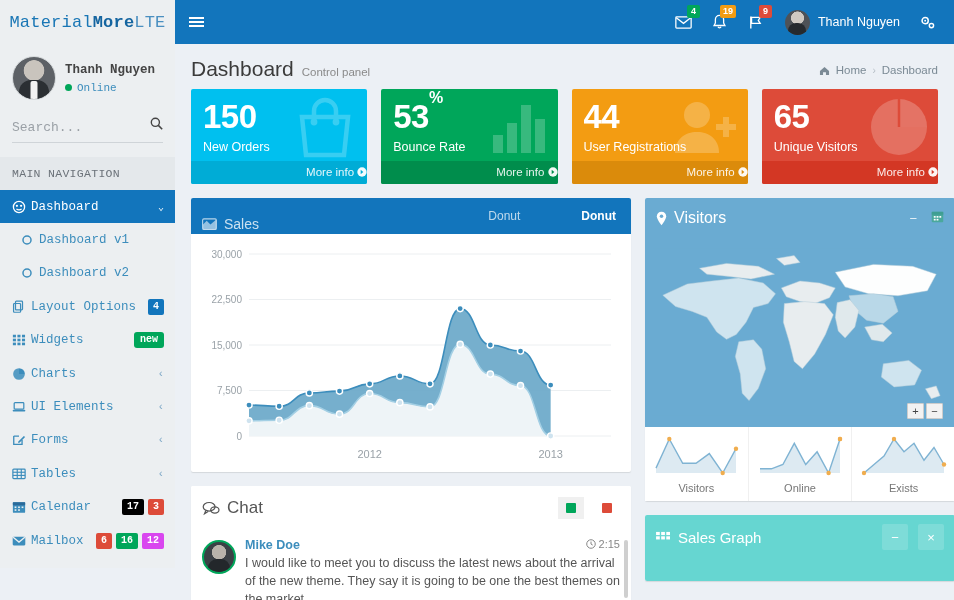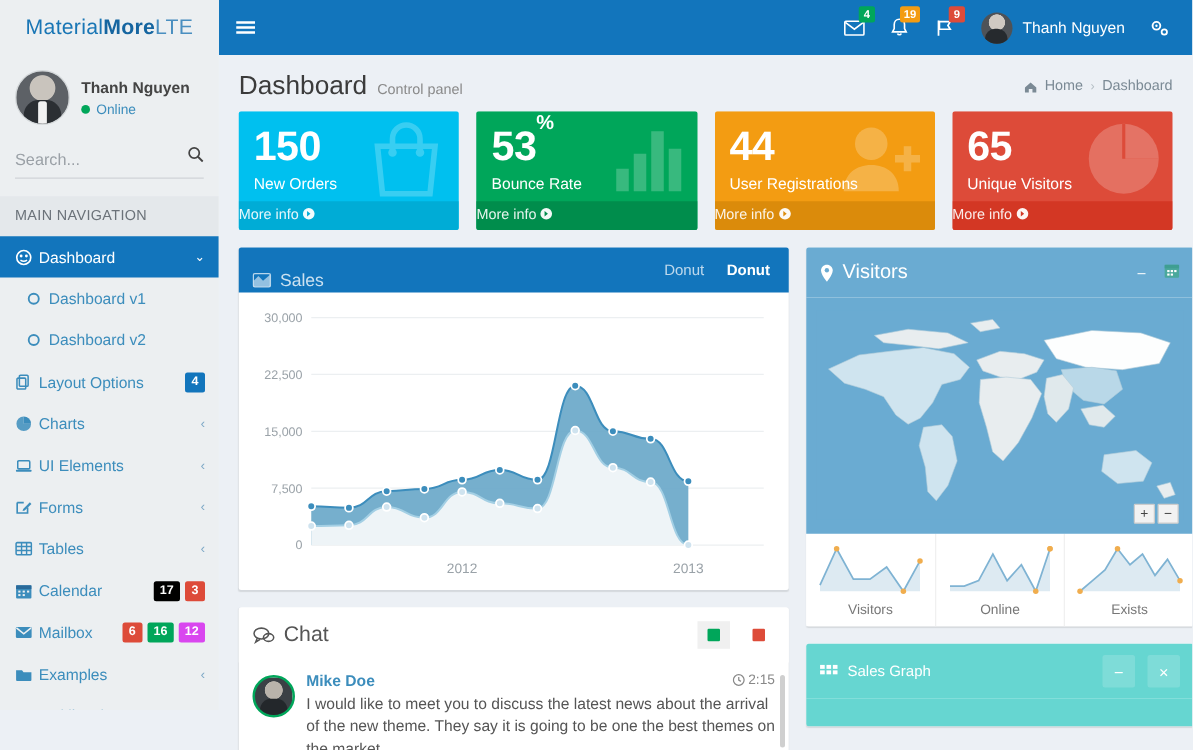--- a/index.html
+++ b/index.html
@@ -11,20 +11,21 @@
     color: #333;
   }
   .app { display: flex; width: 954px; height: 600px; }
 
   
   .sidebar {
     width: 175px; min-width: 175px; height: 568px;
     background: #eceff1;
     overflow: hidden;
     position: relative;
+    font-family: Liberation Mono, monospace;
   }
   .logo {
     height: 44px; background: #eceff1;
     display: flex; align-items: center; justify-content: center;
     font-size: 17px; letter-spacing: .2px;
   }
   .logo .l1 { color: #1976b5; font-weight: 400; }
   .logo .l2 { color: #1565a0; font-weight: 700; }
   .logo .l3 { color: #4a8fc0; font-weight: 400; }
 
@@ -133,44 +134,44 @@
   .row-boxes { display: flex; gap: 14px; }
   .ibox {
     flex: 1; border-radius: 2px; color: #fff; position: relative; overflow: hidden;
   }
   .ibox-body { padding: 11px 12px 6px 12px; position: relative; min-height: 72px; }
   .ibox-num { font-size: 33px; font-weight: 700; line-height: 1; letter-spacing: -.5px; }
   .ibox-num sup { font-size: 16px; font-weight: 700; top: -13px; position: relative; }
   .ibox-txt { font-size: 12.5px; margin-top: 7px; }
   .ibox-icon { position: absolute; right: 9px; top: 8px; opacity: .22; }
   .ibox-foot {
-    display: block; text-align: left; font-size: 11.5px; color: rgba(255,255,255,.9);
+    display: block; text-align: right; font-size: 11.5px; color: rgba(255,255,255,.9);
     padding: 5px 0 6px 0; text-decoration: none; cursor: pointer;
   }
 
   
   .row-main { display: flex; gap: 14px; margin-top: 14px; align-items: flex-start; }
   .col-left { width: 440px; flex: none; }
   .col-right { flex: 1; }
   .panel { background: #fff; border-radius: 2px; box-shadow: 0 1px 1px rgba(0,0,0,.10); margin-bottom: 14px; }
   .panel-head {
     display: flex; align-items: center; height: 36px; padding: 0 11px; gap: 8px;
     border-radius: 2px 2px 0 0;
   }
   .panel-head.blue { background: #1275bc; color: #fff; }
   .panel-head.lightblue { background: #6aabd2; color: #fff; height: 40px; }
   .panel-head.teal { background: #66d6d1; color: #fff; height: 44px; }
   .panel-head.white { background: #fff; color: #444; height: 44px; border-bottom: 0; }
   .panel-title { font-size: 15px; font-weight: 400; display: flex; align-items: center; gap: 7px; }
   .panel-head.blue .panel-title { color: rgba(255,255,255,.78); font-size: 14px; margin-top: 16px; }
   .panel-head.lightblue .panel-title { font-size: 16px; }
-  .panel-head.teal .panel-title { font-size: 12px; }
+  .panel-head.teal .panel-title { font-size: 15px; }
   .panel-head.white .panel-title { font-size: 17px; color: #555; font-weight: 400; }
   .head-tools { margin-left: auto; display: flex; align-items: center; gap: 10px; }
-  .tab-link { font-size: 12px; color: rgba(255,255,255,.72); cursor: pointer; padding: 2px 4px; }
+  .tab-link { font-size: 12px; color: rgba(255,255,255,.72); cursor: pointer; padding: 2px 4px; margin-left: 43px; }
   .tab-link.active { color: #fff; font-weight: 700; }
   .tool-btn {
     background: none; border: 0; color: #fff; cursor: pointer; font-size: 13px;
     opacity: .85; padding: 2px 4px; font-family: inherit;
   }
   .tool-sq {
     width: 26px; height: 26px; border-radius: 2px; display: flex; align-items: center; justify-content: center;
     cursor: pointer; font-size: 13px; color: #fff; border: 0; background: rgba(255,255,255,.16); font-family: inherit;
   }
   .chat-tool { width: 26px; height: 22px; display: flex; align-items: center; justify-content: center; cursor: pointer; }
@@ -287,20 +288,41 @@
         <li class="nav-item">
           <span class="ic">
             <svg width="14" height="14" viewBox="0 0 16 16" fill="currentColor">
               <rect x="4" y="1.4" width="8" height="10" rx="1" fill="none" stroke="currentColor" stroke-width="1.4"></rect>
               <rect x="1.8" y="4" width="8" height="10" rx="1" fill="none" stroke="currentColor" stroke-width="1.4"></rect>
             </svg>
           </span>
           <span class="lbl">Layout Options</span>
           <span class="badges">
             <span class="badge" style="background: rgb(18, 117, 188);">4</span>
+          </span>
+        </li>
+        <li class="nav-item">
+          <span class="ic">
+            <svg width="14" height="14" viewBox="0 0 16 16" fill="currentColor">
+              <g>
+                <rect x="1" y="2" width="3.5" height="3"></rect>
+                <rect x="6.2" y="2" width="3.5" height="3"></rect>
+                <rect x="11.4" y="2" width="3.5" height="3"></rect>
+                <rect x="1" y="6.5" width="3.5" height="3"></rect>
+                <rect x="6.2" y="6.5" width="3.5" height="3"></rect>
+                <rect x="11.4" y="6.5" width="3.5" height="3"></rect>
+                <rect x="1" y="11" width="3.5" height="3"></rect>
+                <rect x="6.2" y="11" width="3.5" height="3"></rect>
+                <rect x="11.4" y="11" width="3.5" height="3"></rect>
+              </g>
+            </svg>
+          </span>
+          <span class="lbl">Widgets</span>
+          <span class="badges">
+            <span class="badge badge-new" style="background: rgb(0, 166, 90);">new</span>
           </span>
         </li>
         <li class="nav-item">
           <span class="ic">
             <svg width="14" height="14" viewBox="0 0 16 16" fill="currentColor">
               <path d="M8 8 V1.3 A6.7 6.7 0 0 1 14.7 8 Z"></path>
               <path d="M8 8 L14.7 8 A6.7 6.7 0 1 1 8 1.3 Z" opacity=".85"></path>
             </svg>
           </span>
           <span class="lbl">Charts</span>

